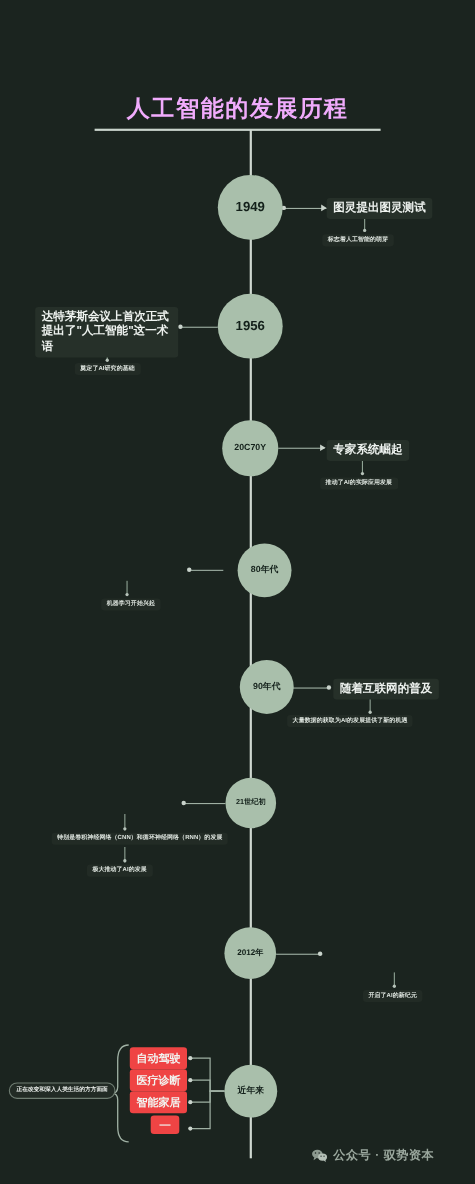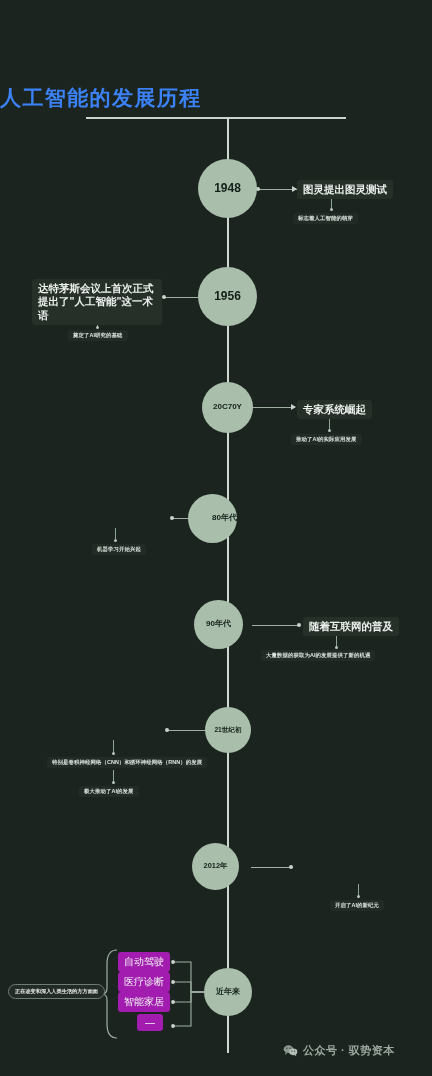--- a/index.html
+++ b/index.html
@@ -18,22 +18,22 @@
     display:flex;align-items:center;justify-content:center;gap:5px;
     box-shadow:0 1px 3px rgba(0,0,0,.35);
   }
   .logo-mark{width:20px;height:22px;flex:0 0 auto;}
   .logo-txt{display:flex;flex-direction:column;line-height:1;}
   .logo-cn{font-size:11px;font-weight:bold;color:#1a1a1a;letter-spacing:.4px;}
   .logo-en{font-size:4.6px;color:#8a8a8a;letter-spacing:1.1px;margin-top:2px;}
 
   
   .title{
-    position:absolute;left:0;top:84px;width:432px;
-    font-size:21px;font-weight:bold;color:#3b82f6;letter-spacing:1.4px;
+    position:absolute;left:0;top:84px;width:432px;text-align:center;
+    font-size:21px;font-weight:bold;color:#f0abfc;letter-spacing:1.4px;
   }
   .title-rule{
     position:absolute;left:86px;top:117px;width:260px;height:2px;background:#c9d3cb;
   }
 
   
   .spine{
     position:absolute;left:227px;top:118px;width:1.6px;height:935px;background:#cfd8d0;
   }
 
@@ -76,22 +76,22 @@
     padding:2px 5px;letter-spacing:.1px;
   }
   .label.pill{
     border:1px solid #6f7d72;border-radius:9px;font-size:5.2px;
     background:#222b25;padding:3px 6px;
   }
 
   
   .brace{position:absolute;z-index:2;}
   .chip{
-    position:absolute;background:#a21caf;border-radius:3px;
-    color:#f1f5f1;font-size:10px;font-weight:normal;
+    position:absolute;background:#ef4444;border-radius:3px;
+    color:#f1f5f1;font-size:10px;font-weight:bold;
     padding:3px 6px;box-sizing:border-box;white-space:nowrap;z-index:3;
   }
   .chip-blank{color:#f1f5f1;}
   .elbow{position:absolute;z-index:1;}
 
   
   .footer{
     position:absolute;left:283px;top:1043px;
     display:flex;align-items:center;gap:5px;
     color:#9aa79d;font-size:11px;font-weight:bold;letter-spacing:.5px;
@@ -103,21 +103,21 @@
 
 <div class="canvas">
 
 
   <div class="title">人工智能的发展历程</div>
   <div class="title-rule"></div>
 
   <div class="spine"></div>
 
   <div class="node" style="left:198px;top:159px;width:59px;height:59px;font-size:12px;">
-    <span>1948</span>
+    <span>1949</span>
   </div>
   <div class="conn" style="left:257px;top:189px;width:40px;"></div>
   <div class="conn-dot" style="left:256px;top:187px;"></div>
   <div class="conn-arrow arrow-r" style="left:292px;top:186px;"></div>
   <div class="label main" style="left:297px;top:180px;">图灵提出图灵测试</div>
   <div class="vconn" style="left:331px;top:198px;height:12px;"></div>
   <div class="vdot" style="left:330px;top:208px;"></div>
   <div class="label sub" style="left:293px;top:213px;">标志着人工智能的萌芽</div>
 
   <div class="node" style="left:198px;top:267px;width:59px;height:59px;font-size:12px;">
@@ -133,30 +133,30 @@
   <div class="node" style="left:202px;top:382px;width:51px;height:51px;font-size:8px;">
     <span>20C70Y</span>
   </div>
   <div class="conn" style="left:253px;top:407px;width:42px;"></div>
   <div class="conn-arrow arrow-r" style="left:291px;top:404px;"></div>
   <div class="label main" style="left:297px;top:400px;">专家系统崛起</div>
   <div class="vconn" style="left:329px;top:418px;height:13px;"></div>
   <div class="vdot" style="left:328px;top:429px;"></div>
   <div class="label sub" style="left:291px;top:434px;">推动了AI的实际应用发展</div>
 
-  <div class="node" style="left:188px;top:494px;width:49px;height:49px;font-size:8px;justify-content:flex-end;">
+  <div class="node" style="left:216px;top:494px;width:49px;height:49px;font-size:8px;">
     <span>80年代</span>
   </div>
   <div class="conn" style="left:172px;top:518px;width:31px;"></div>
   <div class="conn-dot" style="left:170px;top:516px;"></div>
   <div class="vconn" style="left:115px;top:528px;height:13px;"></div>
   <div class="vdot" style="left:114px;top:539px;"></div>
   <div class="label sub" style="left:92px;top:544px;">机器学习开始兴起</div>
 
-  <div class="node" style="left:194px;top:600px;width:49px;height:49px;font-size:8px;align-items:center;">
+  <div class="node" style="left:218px;top:600px;width:49px;height:49px;font-size:8px;align-items:center;">
     <span>90年代</span>
   </div>
   <div class="conn" style="left:252px;top:625px;width:47px;"></div>
   <div class="conn-dot" style="left:297px;top:623px;"></div>
   <div class="label main" style="left:303px;top:617px;text-align:center;">随着互联网的普及</div>
   <div class="vconn" style="left:336px;top:635px;height:13px;"></div>
   <div class="vdot" style="left:335px;top:646px;"></div>
   <div class="label sub" style="left:261px;top:650px;">大量数据的获取为AI的发展提供了新的机遇</div>
 
   <div class="node" style="left:205px;top:707px;width:46px;height:46px;font-size:6.6px;">
@@ -164,21 +164,21 @@
   </div>
   <div class="conn" style="left:167px;top:730px;width:38px;"></div>
   <div class="conn-dot" style="left:165px;top:728px;"></div>
   <div class="vconn" style="left:113px;top:740px;height:15px;"></div>
   <div class="vdot" style="left:112px;top:752px;"></div>
   <div class="label sub" style="left:47px;top:757px;">特别是卷积神经网络（CNN）和循环神经网络（RNN）的发展</div>
   <div class="vconn" style="left:113px;top:770px;height:14px;"></div>
   <div class="vdot" style="left:112px;top:781px;"></div>
   <div class="label sub" style="left:79px;top:786px;">极大推动了AI的发展</div>
 
-  <div class="node" style="left:192px;top:843px;width:47px;height:47px;font-size:7.4px;">
+  <div class="node" style="left:204px;top:843px;width:47px;height:47px;font-size:7.4px;">
     <span>2012年</span>
   </div>
   <div class="conn" style="left:251px;top:867px;width:42px;"></div>
   <div class="conn-dot" style="left:289px;top:865px;"></div>
   <div class="vconn" style="left:358px;top:884px;height:14px;"></div>
   <div class="vdot" style="left:357px;top:895px;"></div>
   <div class="label sub" style="left:330px;top:900px;">开启了AI的新纪元</div>
 
   <div class="node" style="left:204px;top:968px;width:48px;height:48px;font-size:8px;">
     <span>近年来</span>

